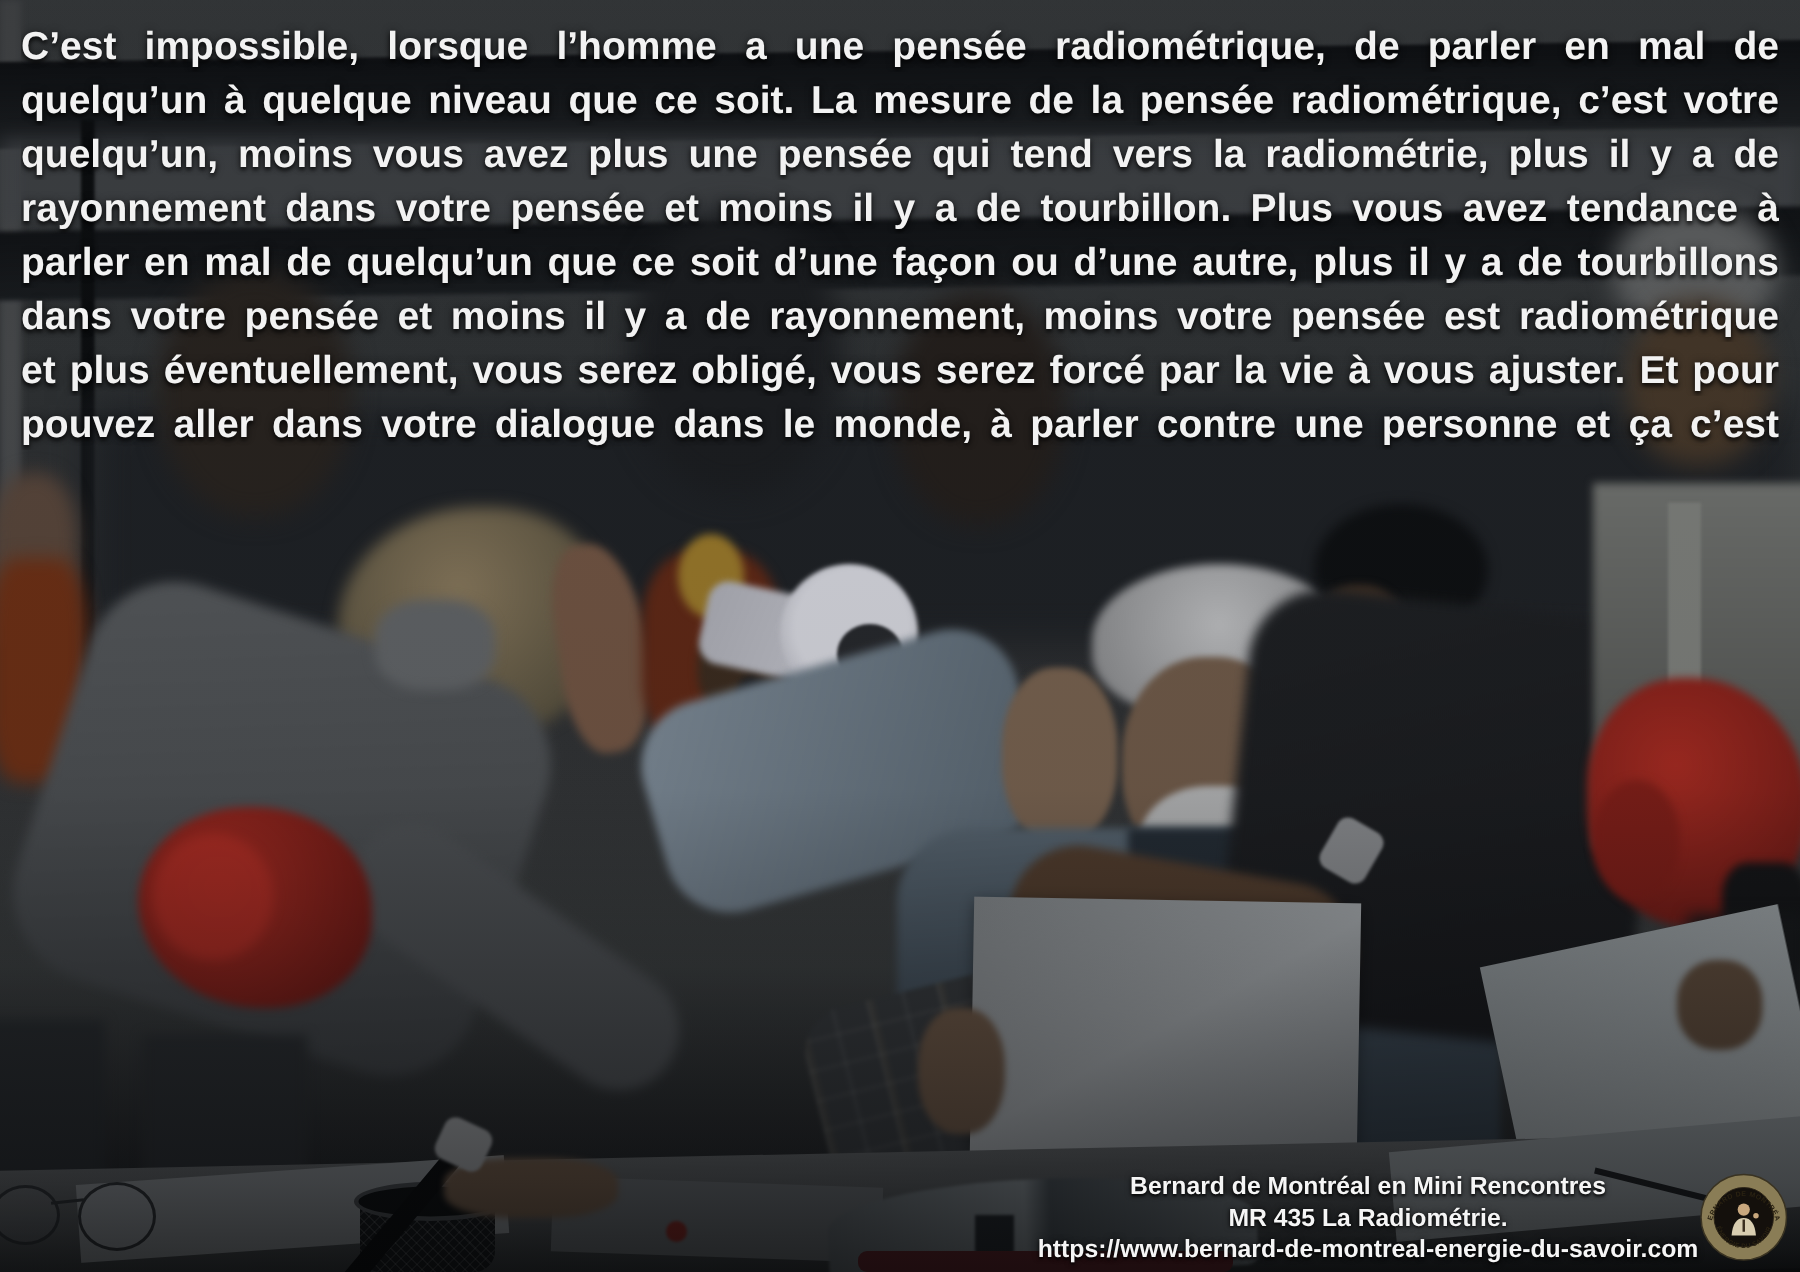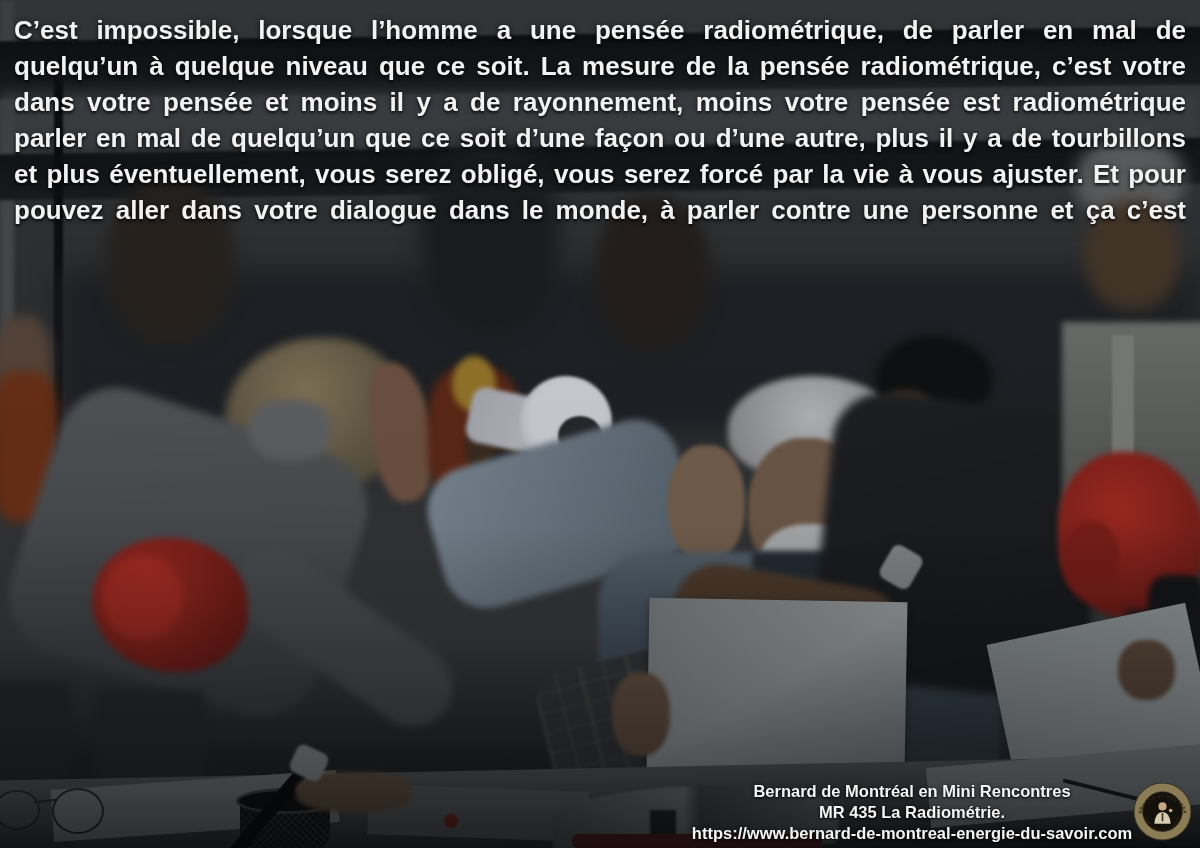--- a/index.html
+++ b/index.html
@@ -112,22 +112,24 @@
   <div class="s" style="left:236px;top:788px;width:96px;height:20px;border:3px solid #45484b;border-radius:50%;background:#0d0f10;"></div>
   <div class="s" style="left:262px;top:752px;width:13px;height:120px;border-radius:6px;background:#0a0b0c;transform:rotate(40deg);"></div>
   <div class="s" style="left:296px;top:772px;width:116px;height:40px;border-radius:40%;background:#6d5846;filter:blur(2px);"></div>
   <div class="s" style="left:292px;top:748px;width:34px;height:30px;border-radius:8px;background:#97999b;transform:rotate(25deg);filter:blur(1px);"></div>
 
   <div class="vignette"></div>
 
   <div class="quote">
     <div class="qline">C’est impossible, lorsque l’homme a une pensée radiométrique, de parler en mal de</div>
     <div class="qline">quelqu’un à quelque niveau que ce soit. La mesure de la pensée radiométrique, c’est votre</div>
+    <div class="qline">quelqu’un, moins vous avez plus une pensée qui tend vers la radiométrie, plus il y a de</div>
+    <div class="qline">rayonnement dans votre pensée et moins il y a de tourbillon. Plus vous avez tendance à</div>
+    <div class="qline">parler en mal de quelqu’un que ce soit d’une façon ou d’une autre, plus il y a de tourbillons</div>
     <div class="qline">dans votre pensée et moins il y a de rayonnement, moins votre pensée est radiométrique</div>
-    <div class="qline">parler en mal de quelqu’un que ce soit d’une façon ou d’une autre, plus il y a de tourbillons</div>
     <div class="qline">et plus éventuellement, vous serez obligé, vous serez forcé par la vie à vous ajuster. Et pour</div>
     <div class="qline">pouvez aller dans votre dialogue dans le monde, à parler contre une personne et ça c’est</div>
   </div>
 
   <div class="credit">
     <div>Bernard de Montréal en Mini Rencontres</div>
     <div>MR 435 La Radiométrie.</div>
     <div>https://www.bernard-de-montreal-energie-du-savoir.com</div>
   </div>
 

